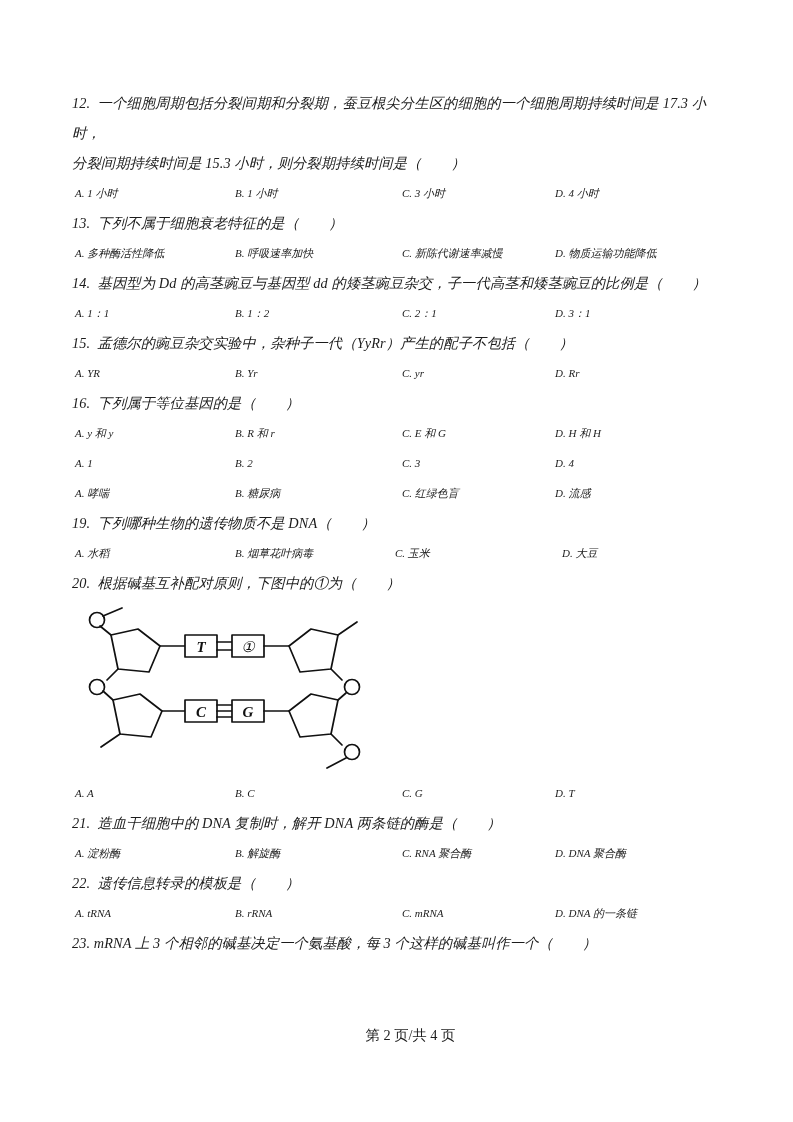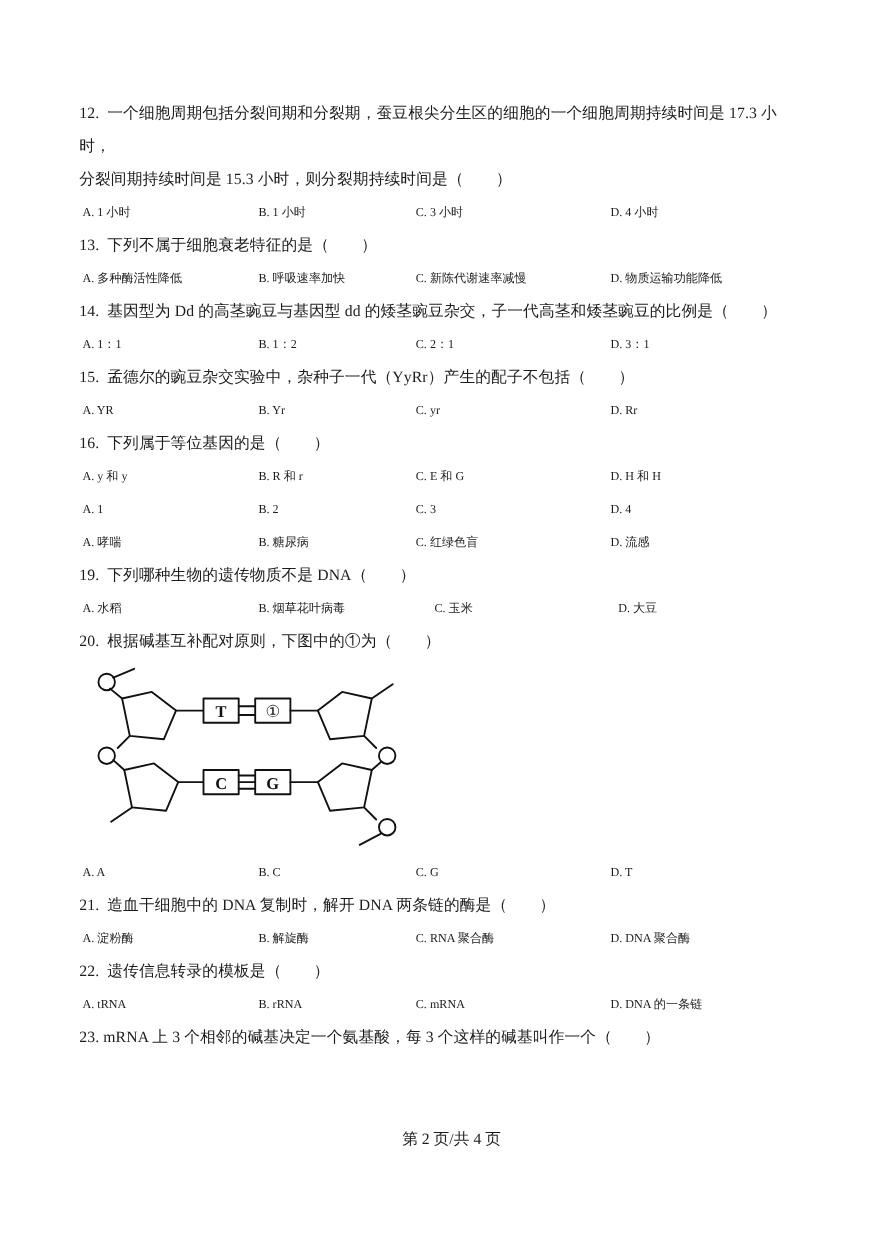--- a/index.html
+++ b/index.html
@@ -24,20 +24,21 @@
   .content {
     position: absolute;
     left: 72px;
     top: 88px;
     width: 660px;
   }
 
   
   .q {
     margin: 0 0 0 0;
+    font-style: italic;
   }
   .q-stem {
     font-size: 14.3px;
     line-height: 30px;
     letter-spacing: 0.1px;
     white-space: pre-wrap;
     text-indent: 0;
   }
   .opts {
     display: block;
@@ -46,21 +47,21 @@
     line-height: 30px;
     font-size: 11px;
   }
   .opt {
     position: absolute;
     top: 0;
     white-space: nowrap;
   }
   .opt.c0 { left: 3px; }
   .opt.c1 { left: 163px; }
-  .opt.c2 { left: 306px; }
+  .opt.c2 { left: 330px; }
   .opt.c3 { left: 483px; }
 
   
   .opts.wide .opt.c0 { left: 3px; }
   .opts.wide .opt.c1 { left: 163px; }
   .opts.wide .opt.c2 { left: 323px; }
   .opts.wide .opt.c3 { left: 490px; }
 
   
   .figure {

